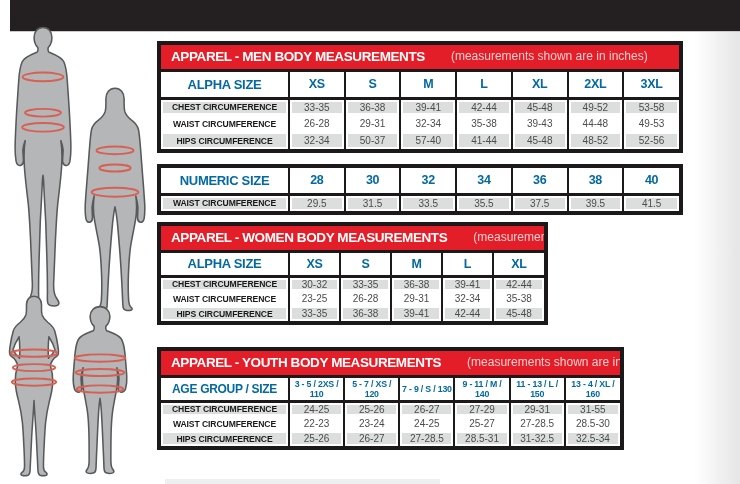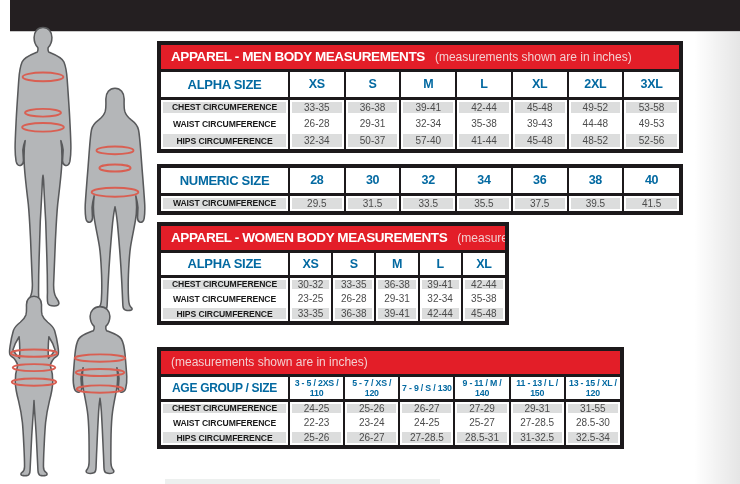--- a/index.html
+++ b/index.html
@@ -17,21 +17,21 @@
     border-bottom:1px solid #c9c9c9;z-index:1}
   .right-shade{position:absolute;top:32px;right:0;bottom:0;width:46px;
     background:linear-gradient(to right,rgba(0,0,0,0),rgba(0,0,0,0.10));z-index:0}
   .bottom-strip{position:absolute;left:165px;bottom:0;width:275px;height:5px;background:#edf0ef;z-index:0}
 
   .fig{position:absolute;z-index:2}
   .fig path.sil{fill:var(--sil);stroke:var(--silstroke);stroke-width:1.6;stroke-linejoin:round}
   .fig ellipse.m{fill:none;stroke:var(--mline);stroke-width:2}
 
   section.tbl{position:absolute;border:4px solid var(--bk);background:#fff;z-index:3}
-  .banner{display:flex;align-items:flex-end;gap:10px;background:var(--red);
+  .banner{display:flex;align-items:flex-start;gap:26px;background:var(--red);
     border-bottom:3px solid var(--bk);padding:4px 10px 5px;white-space:nowrap;overflow:hidden}
   .bt{color:#fff;font-weight:bold;font-size:13.5px;letter-spacing:-0.4px}
   .bs{color:#f3cfd0;font-size:12px}
 
   table.grid{border-collapse:collapse;table-layout:fixed;width:100%}
   .grid th+th,.grid td+td{border-left:2px solid var(--bk)}
   .grid thead th{border-bottom:3px solid var(--bk);font-weight:bold;color:#0369a1;
     font-size:12.5px;height:26px;letter-spacing:-0.3px;text-align:center;background:#fff}
   .grid thead th.lblh{font-size:13px}
   .grid td{height:17px;text-align:center;font-size:10px;color:#4c4c4c}
@@ -174,21 +174,21 @@
           <td class="val">33.5</td>
           <td class="val">35.5</td>
           <td class="val">37.5</td>
           <td class="val">39.5</td>
           <td class="val">41.5</td>
         </tr>
       </tbody>
     </table>
 </section>
 
-<section class="tbl compact" style="left:157px;top:222px;width:352px">
+<section class="tbl compact" style="left:157px;top:222px;width:391px">
   <div class="banner">
     <span class="bt">APPAREL - WOMEN BODY MEASUREMENTS</span>
     <span class="bs">(measurements shown are in inches)</span>
   </div>
   <table class="grid">
       <colgroup>
         <col style="width: 128px;">
         <col>
         <col>
         <col>
@@ -229,41 +229,42 @@
           <td class="val">39-41</td>
           <td class="val">42-44</td>
           <td class="val">45-48</td>
         </tr>
       </tbody>
     </table>
 </section>
 
 <section class="tbl compact youth" style="left:157px;top:347px;width:467px">
   <div class="banner">
+    <span class="bt">APPAREL - YOUTH BODY MEASUREMENTS</span>
     <span class="bs">(measurements shown are in inches)</span>
   </div>
   <table class="grid">
       <colgroup>
         <col style="width: 128px;">
         <col>
         <col>
         <col>
         <col>
         <col>
         <col>
       </colgroup>
       <thead>
         <tr>
           <th class="lblh">AGE GROUP / SIZE</th>
           <th class="szh">3 - 5 / 2XS / 110</th>
           <th class="szh">5 - 7 / XS / 120</th>
           <th class="szh">7 - 9 / S / 130</th>
           <th class="szh">9 - 11 / M / 140</th>
           <th class="szh">11 - 13 / L / 150</th>
-          <th class="szh">13 - 15 / XL / 120</th>
+          <th class="szh">13 - 4 / XL / 160</th>
         </tr>
       </thead>
       <tbody>
         <tr class="g">
           <td class="lbl">CHEST CIRCUMFERENCE</td>
           <td class="val">24-25</td>
           <td class="val">25-26</td>
           <td class="val">26-27</td>
           <td class="val">27-29</td>
           <td class="val">29-31</td>

